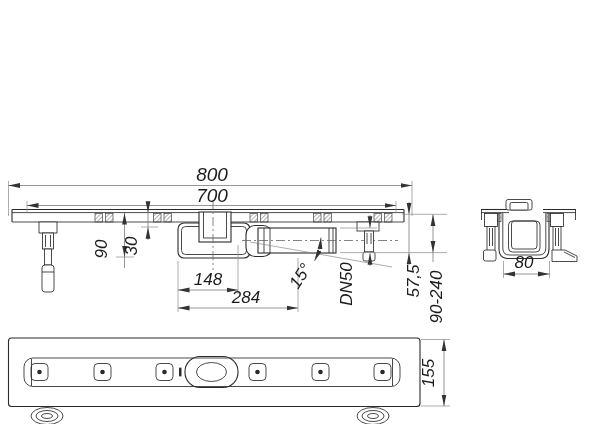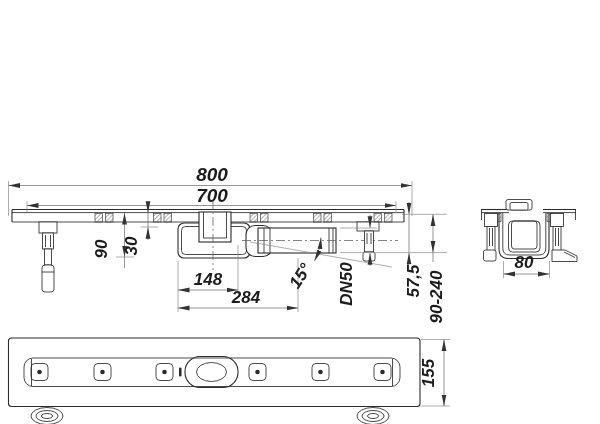--- a/index.html
+++ b/index.html
@@ -1,16 +1,16 @@
 <!DOCTYPE html>
 <html><head>
 <meta charset="utf-8">
 <style>
   html,body{margin:0;padding:0;background:#ffffff;}
-  .stage{position:relative;width:600px;height:424px;background:#ffffff;overflow:hidden;font-weight:bold;}
+  .stage{position:relative;width:600px;height:424px;background:#ffffff;overflow:hidden;}
   svg{display:block;}
   text{font-family:"Liberation Sans", sans-serif;font-style:italic;fill:#1c1c1c;}
   .t19{font-size:19px;}
   .t17{font-size:17px;}
   .part{stroke:#2b2b2b;stroke-width:1.1;fill:none;}
   .part2{stroke:#2b2b2b;stroke-width:0.85;fill:none;}
   .partw{stroke:#2b2b2b;stroke-width:1.1;fill:#ffffff;}
   .partw2{stroke:#2b2b2b;stroke-width:0.85;fill:#ffffff;}
   .dim{stroke:#7a7a7a;stroke-width:0.8;fill:none;}
   .ext{stroke:#8a8a8a;stroke-width:0.7;fill:none;}

